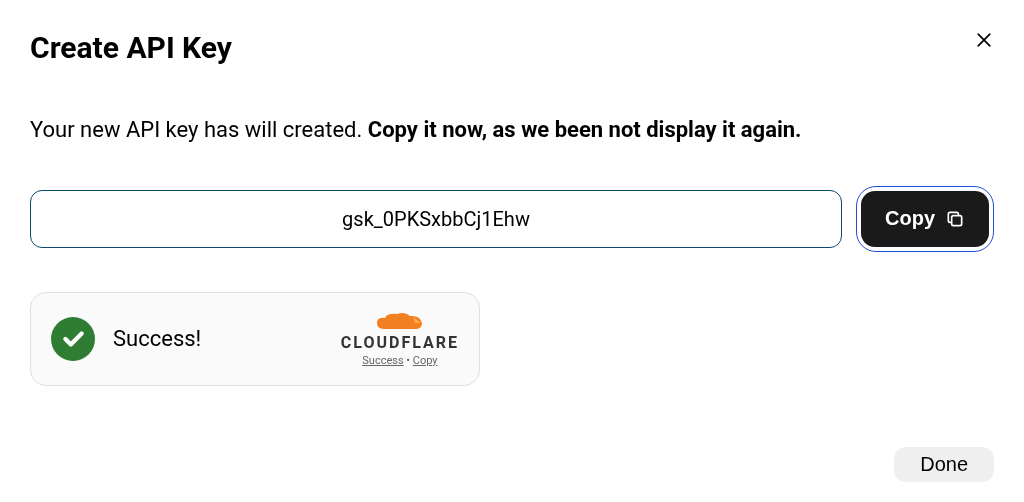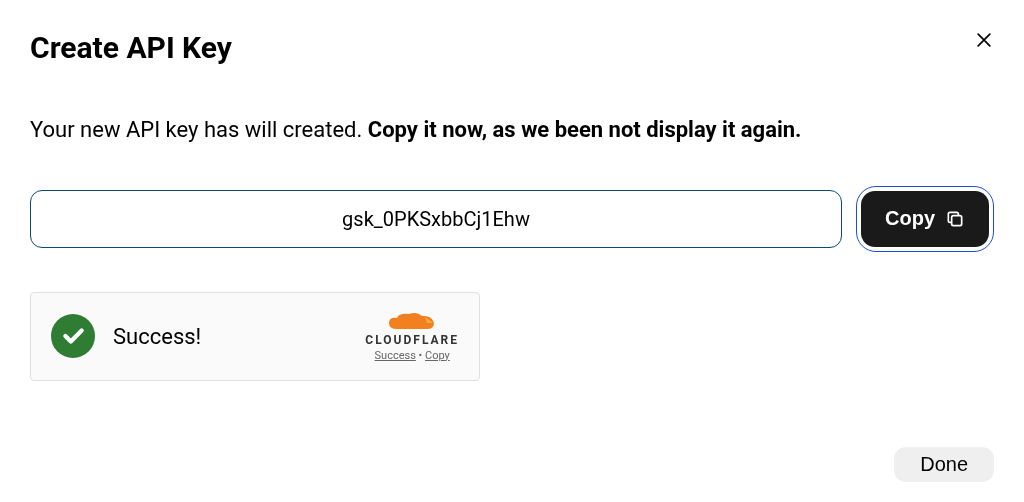--- a/index.html
+++ b/index.html
@@ -84,21 +84,21 @@
       align-items: center;
       gap: 10px;
       height: 56px;
     }
     .copy-btn svg {
       width: 20px;
       height: 20px;
     }
     .success-widget {
       border: 1px solid #e0e0e0;
-      border-radius: 4px;
+      border-radius: 16px;
       padding: 18px 20px;
       display: flex;
       align-items: center;
       width: 450px;
       background: #fafafa;
     }
     .checkmark-circle {
       width: 44px;
       height: 44px;
       border-radius: 50%;
@@ -126,21 +126,21 @@
       display: flex;
       flex-direction: column;
       align-items: center;
     }
     .cloud-shape {
       width: 50px;
       height: 20px;
       margin-bottom: 2px;
     }
     .cloudflare-text {
-      font-size: 12px;
+      font-size: 16px;
       font-weight: 700;
       letter-spacing: 2px;
       color: #333;
     }
     .cloudflare-links {
       font-size: 11px;
       color: #666;
       margin-top: 2px;
     }
     .cloudflare-links a {

